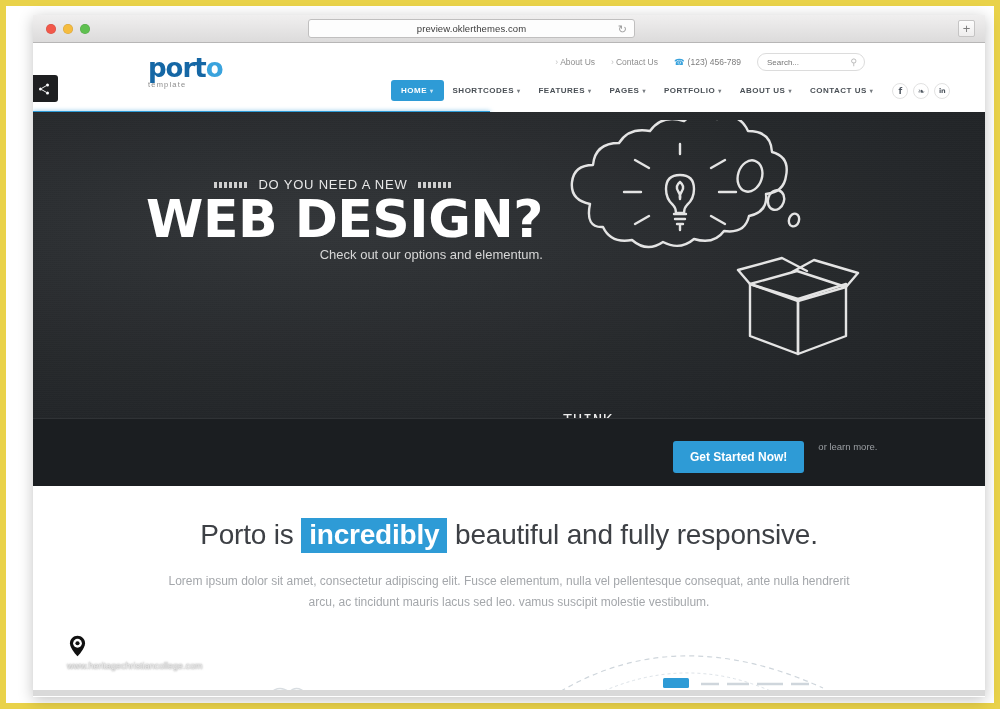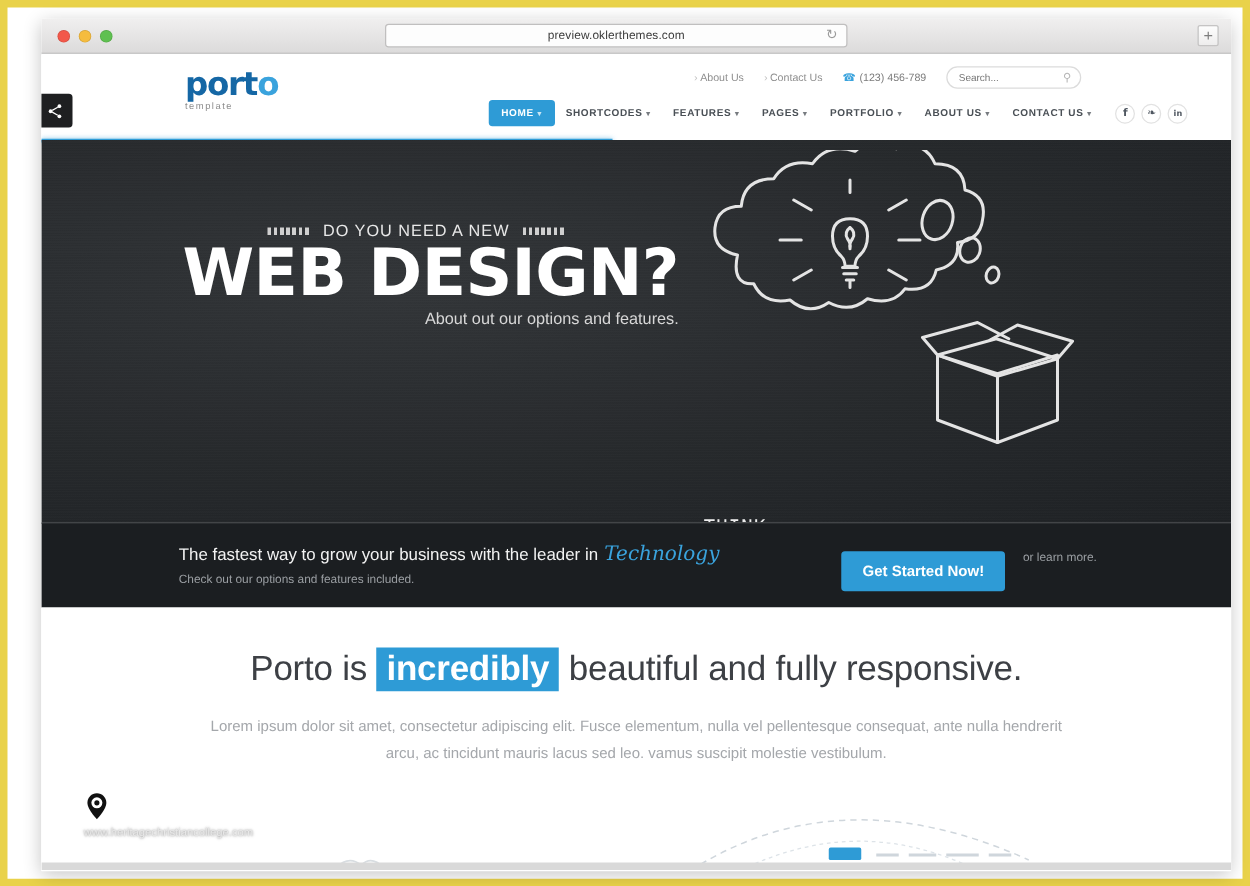--- a/index.html
+++ b/index.html
@@ -39,21 +39,21 @@
   }
   .traffic {
     position: absolute; top: 9px; display: flex; gap: 7px; left: 13px;
   }
   .light { width: 10px; height: 10px; border-radius: 50%; }
   .light.red    { background: #f2584a; box-shadow: inset 0 0 0 .5px rgba(0,0,0,.14); }
   .light.yellow { background: #f5bc3f; box-shadow: inset 0 0 0 .5px rgba(0,0,0,.14); }
   .light.green  { background: #5fc050; box-shadow: inset 0 0 0 .5px rgba(0,0,0,.14); }
 
   #urlbar {
-    position: absolute; left: 275px; top: 4px; width: 370px; height: 19px;
+    position: absolute; left: 275px; top: 4px; width: 327px; height: 19px;
     background: #fdfdfd;
     border: 1px solid #c0bfbf;
     border-radius: 3px;
     display: flex; align-items: center; justify-content: center;
   }
   #url-text {
     font-size: 9.5px; color: #3b3b3b; letter-spacing: .1px;
   }
   #reload-icon {
     position: absolute; right: 7px; top: 50%; transform: translateY(-50%);
@@ -348,21 +348,21 @@
 
       <div id="hero">
 
         <div id="hero-text">
           <div id="hero-eyebrow">
             <span class="dashrule"></span>
             <span>DO YOU NEED A NEW</span>
             <span class="dashrule"></span>
           </div>
           <div id="hero-title">WEB DESIGN?</div>
-          <div id="hero-sub">About out our options and features.</div>
+          <div id="hero-sub">Check out our options and elementum.</div>
         </div>
 
         <svg id="chalk" width="340" height="290" viewBox="0 0 340 290" fill="none" stroke="#e4e4e4" stroke-width="2.4" stroke-linecap="round" stroke-linejoin="round">
 
           <path d="M62 84 q-20 -4 -18 -22 q2 -17 21 -17 q2 -22 26 -22 q10 -16 31 -12
                    q12 -17 34 -10 q16 -14 33 -2 q22 -8 31 12 q23 0 24 21 q18 5 14 24
                    q-2 16 -20 18 q2 18 -17 22 q-4 18 -25 15 q-10 14 -30 8
                    q-14 12 -31 3 q-16 11 -31 -2 q-21 4 -29 -13 q-18 1 -13 -23 z"></path>
 
           <path d="M152 55 q-14 0 -14 14 q0 10 7 16 q3 3 3 8 h8 q0 -5 3 -8 q7 -6 7 -16 q0 -14 -14 -14 z"></path>
@@ -382,24 +382,20 @@
           <path d="M222 164 l-12 -14 l44 -12 l25 13 M318 167 l12 -14 l-44 -13 l-22 12"></path>
         </svg>
 
         <div id="chalk-words">
           <div id="cw1">THINK</div>
 
         </div>
       </div>
 
       <div id="cta">
-        <div id="cta-left">
-          <div id="cta-head"><span>The fastest way to grow your business with the leader in</span><span class="tech">Technology</span></div>
-          <div id="cta-sub">Check out our options and features included.</div>
-        </div>
         <div id="cta-right">
           <button id="get-started">Get Started Now!</button>
           <span id="learn-more">or learn more.</span>
         </div>
       </div>
 
       <div id="section">
         <div id="sec-head"><span>Porto is</span>
           <span class="hl">incredibly</span>
           <span>beautiful and fully responsive.</span></div>

